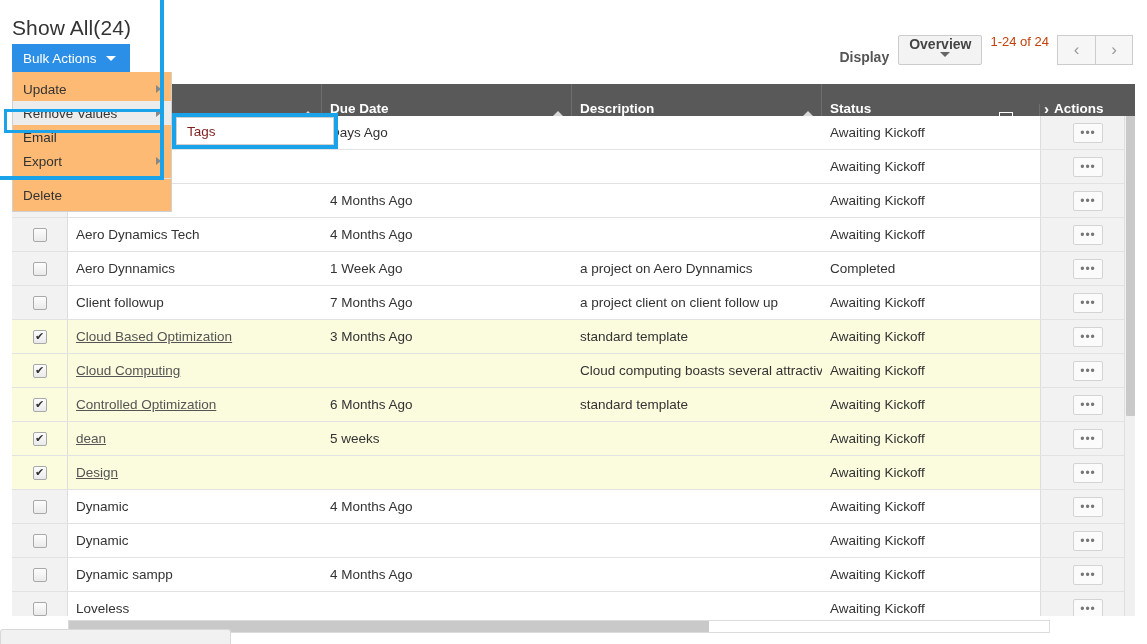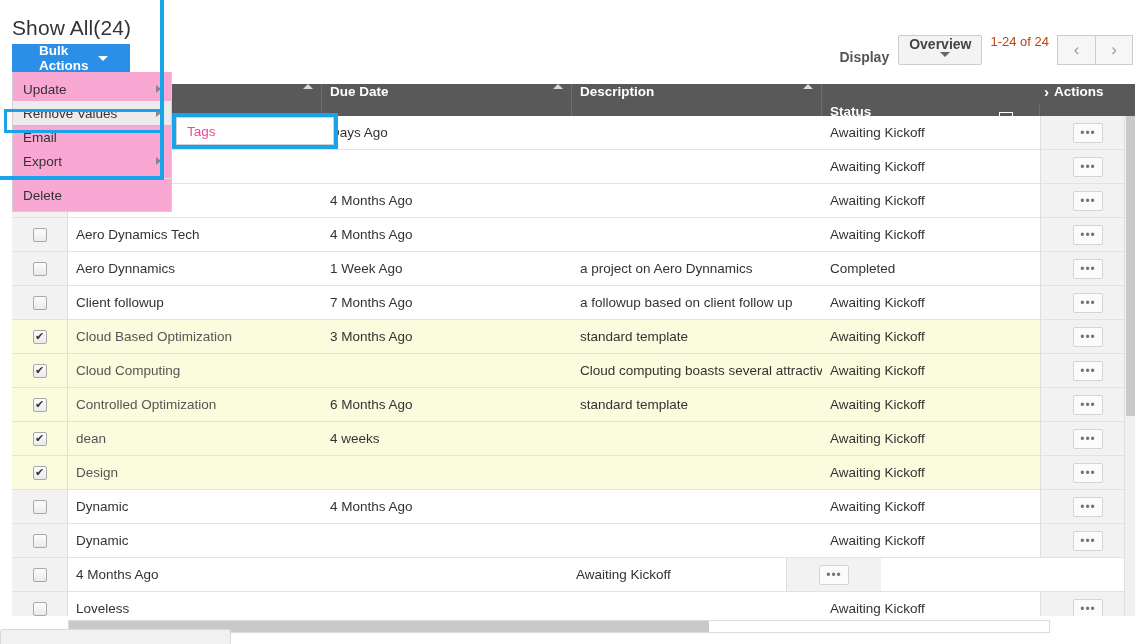--- a/index.html
+++ b/index.html
@@ -86,21 +86,21 @@
     overflow: hidden;
   }
   .grid-head {
     display: flex;
     height: 32px;
     background: #595959;
     color: #ffffff;
   }
   .gh {
     display: flex;
-    align-items: flex-start;
+    align-items: flex-end;
     font-size: 13.5px;
     font-weight: bold;
     box-sizing: border-box;
     padding: 0 8px;
     border-right: 1px solid #6e6e6e;
     position: relative;
     white-space: nowrap;
     overflow: hidden;
   }
   .gh .sort-asc {
@@ -145,21 +145,21 @@
     overflow: hidden;
   }
   .row {
     display: flex;
     height: 34px;
     background: #ffffff;
     border-bottom: 1px solid #e2e2e2;
     box-sizing: border-box;
   }
   .row.sel { background: #fbfbdd; }
-  .row.sel .cell-name { color: #555555; }
+  .row.sel .cell-name { color: #555555; text-decoration: underline; }
   .cell {
     display: flex;
     align-items: center;
     font-size: 13.5px;
     color: #333333;
     box-sizing: border-box;
     padding: 0 8px;
     white-space: nowrap;
     overflow: hidden;
   }
@@ -266,36 +266,36 @@
     border: 4px solid #1aa3e8;
     box-sizing: border-box;
     pointer-events: none;
     z-index: 45;
   }
   .bulk-btn {
     width: 118px; height: 28px;
     background: #2b8fe8;
     color: #ffffff;
     font-size: 13.5px;
-    font-weight: bold;
+    font-weight: normal;
     display: flex;
     align-items: center;
-    padding: 0 27px;
+    padding: 0 11px;
     box-sizing: border-box;
   }
   .bulk-btn .caret {
     margin-left: 9px;
     width: 0; height: 0;
     border-left: 5px solid transparent;
     border-right: 5px solid transparent;
     border-top: 5px solid #ffffff;
   }
   .bulk-menu {
     width: 160px;
-    background: #f9a8d4;
+    background: #fdba74;
     border: 1px solid #d0d0d0;
     border-top: none;
     box-sizing: border-box;
     padding: 5px 0 4px 0;
   }
   .bulk-item {
     height: 24px;
     display: flex;
     align-items: center;
     padding: 0 10px;
@@ -337,21 +337,21 @@
     left: 176px; top: 117px;
     width: 158px; height: 28px;
     background: #ffffff;
     border: 1px solid #d0d0d0;
     box-sizing: border-box;
     z-index: 48;
     display: flex;
     align-items: center;
     padding: 0 10px;
     font-size: 13.5px;
-    color: #ec4899;
+    color: #7f1d1d;
   }
   .submenu-hl {
     position: absolute;
     left: 172px; top: 113px;
     width: 166px; height: 36px;
     border: 4px solid #1aa3e8;
     box-sizing: border-box;
     pointer-events: none;
     z-index: 49;
   }
@@ -468,21 +468,21 @@
           <div class="cell cell-actions">
             <span class="dots-btn">•••</span>
           </div>
         </div>
         <div class="row">
           <div class="cell cell-check">
             <span class="cb"></span>
           </div>
           <div class="cell cell-name">Client followup</div>
           <div class="cell cell-due">7 Months Ago</div>
-          <div class="cell cell-desc">a followup based on client follow up</div>
+          <div class="cell cell-desc">a project client on client follow up</div>
           <div class="cell cell-status">Awaiting Kickoff</div>
           <div class="cell cell-actions">
             <span class="dots-btn">•••</span>
           </div>
         </div>
         <div class="row sel">
           <div class="cell cell-check">
             <span class="cb on"></span>
           </div>
           <div class="cell cell-name">Cloud Based Optimization</div>
@@ -515,21 +515,21 @@
           <div class="cell cell-status">Awaiting Kickoff</div>
           <div class="cell cell-actions">
             <span class="dots-btn">•••</span>
           </div>
         </div>
         <div class="row sel">
           <div class="cell cell-check">
             <span class="cb on"></span>
           </div>
           <div class="cell cell-name">dean</div>
-          <div class="cell cell-due">4 weeks</div>
+          <div class="cell cell-due">5 weeks</div>
           <div class="cell cell-desc"></div>
           <div class="cell cell-status">Awaiting Kickoff</div>
           <div class="cell cell-actions">
             <span class="dots-btn">•••</span>
           </div>
         </div>
         <div class="row sel">
           <div class="cell cell-check">
             <span class="cb on"></span>
           </div>
@@ -562,20 +562,21 @@
           <div class="cell cell-desc"></div>
           <div class="cell cell-status">Awaiting Kickoff</div>
           <div class="cell cell-actions">
             <span class="dots-btn">•••</span>
           </div>
         </div>
         <div class="row">
           <div class="cell cell-check">
             <span class="cb"></span>
           </div>
+          <div class="cell cell-name">Dynamic sampp</div>
           <div class="cell cell-due">4 Months Ago</div>
           <div class="cell cell-desc"></div>
           <div class="cell cell-status">Awaiting Kickoff</div>
           <div class="cell cell-actions">
             <span class="dots-btn">•••</span>
           </div>
         </div>
         <div class="row">
           <div class="cell cell-check">
             <span class="cb"></span>

